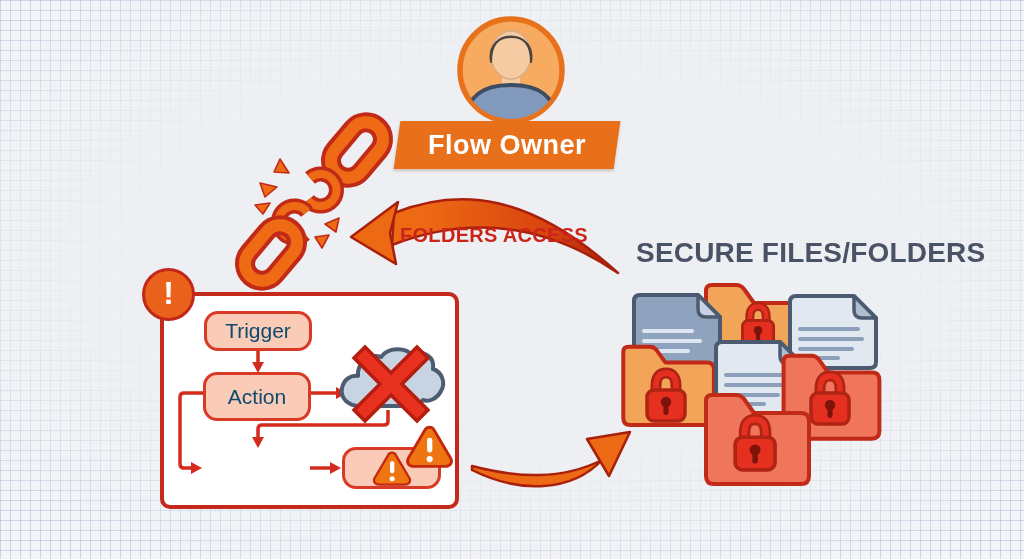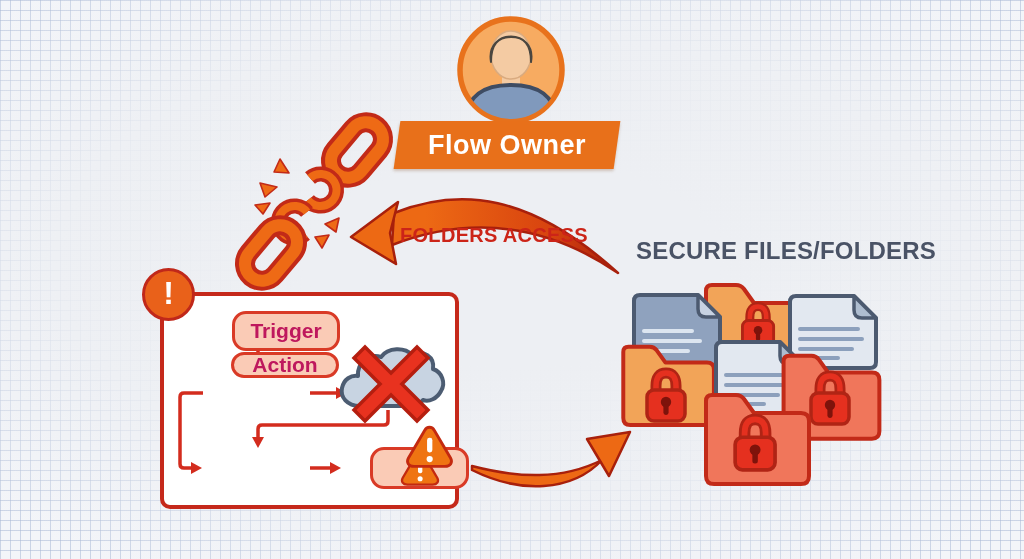--- a/index.html
+++ b/index.html
@@ -29,40 +29,40 @@
     transform:skewX(8deg);color:#ffffff;font-size:27px;font-weight:bold;
     letter-spacing:.5px;white-space:nowrap;
   }
   
   .blocked-label{
     left:400px;top:224px;width:245px;z-index:5;
     color:#cc2418;font-size:20px;font-weight:bold;letter-spacing:.3px;white-space:nowrap;
   }
   .secure-label{
     left:636px;top:237px;width:270px;z-index:5;
-    color:#4a5366;font-size:24px;font-weight:bold;letter-spacing:.2px;white-space:nowrap;
+    color:#4a5366;font-size:28px;font-weight:bold;letter-spacing:.2px;white-space:nowrap;
   }
   
   .panel{
     left:160px;top:292px;width:299px;height:217px;z-index:4;
     background:#ffffff;border:4px solid #c5291b;border-radius:10px;box-sizing:border-box;
   }
   .badge{
     left:142px;top:268px;width:53px;height:53px;z-index:6;
     background:#e9611a;border:3px solid #c0281a;border-radius:50%;box-sizing:border-box;
     display:flex;align-items:center;justify-content:center;
     color:#ffffff;font-size:32px;font-weight:bold;padding-bottom:3px;
   }
   .node{
     z-index:5;background:#facbb6;border:3px solid #d93a26;border-radius:14px;
     box-sizing:border-box;display:flex;align-items:center;justify-content:center;
-    color:#be185d;font-size:21px;font-weight:bold;margin-left:28px;
+    color:#0c4a6e;font-size:21px;font-weight:normal;
   }
   .node-trigger{left:204px;top:311px;width:108px;height:40px;}
-  .node-action{left:203px;top:352px;width:108px;height:26px;}
+  .node-action{left:203px;top:372px;width:108px;height:49px;}
   .node-condition{left:202px;top:447px;width:110px;height:42px;}
   .node-warning{left:342px;top:447px;width:99px;height:42px;}
   svg{display:block;overflow:visible;}
 </style>
 </head>
 <body>
 
 <div class="stage">
 
   <svg width="0" height="0" style="position:absolute" aria-hidden="true">

